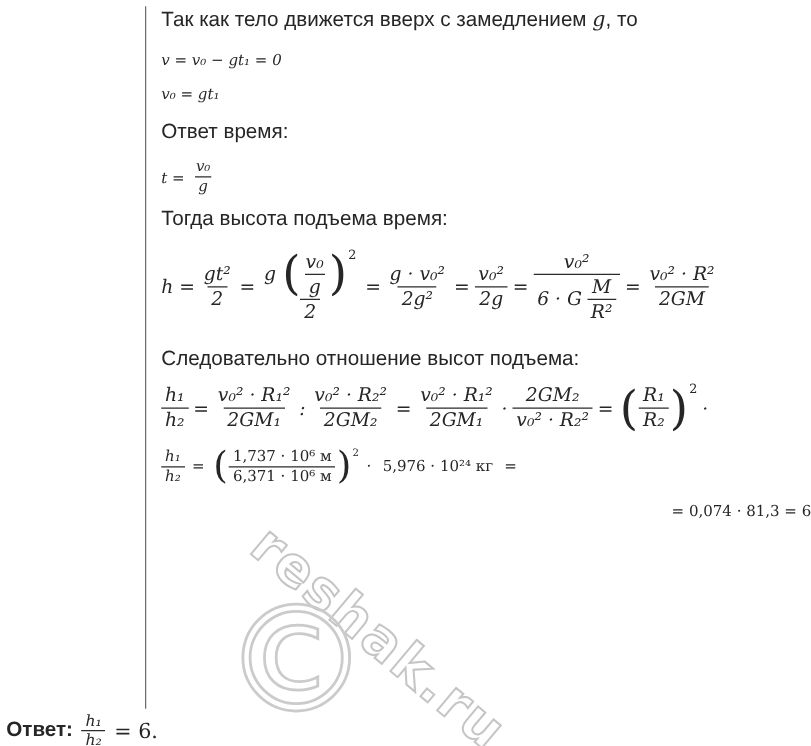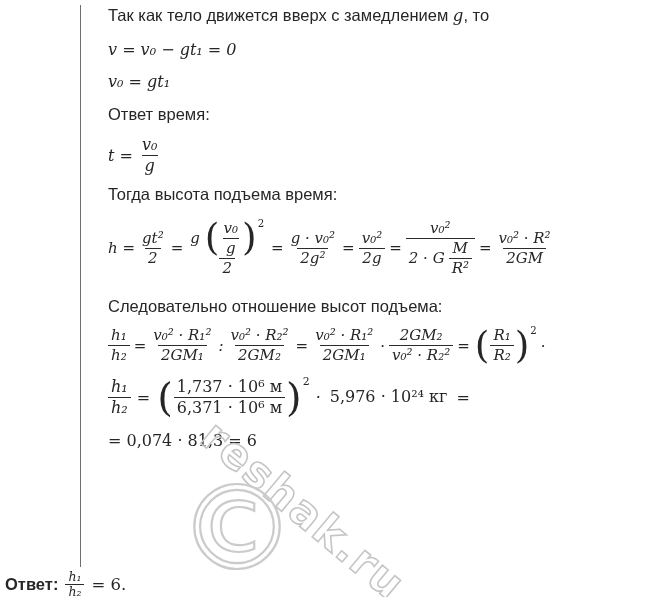--- a/index.html
+++ b/index.html
@@ -3,32 +3,32 @@
 <meta charset="utf-8">
 <style>
   html,body{margin:0;padding:0;}
   body{
     width:649px;height:597px;background:#ffffff;
     font-family:"Liberation Sans","DejaVu Sans",sans-serif;
     color:#262626;overflow:hidden;position:relative;
   }
   .page{position:relative;width:649px;height:597px;background:#ffffff;}
   .col{
-    margin-left:80px;border-left:1.5px solid #6e6e6e;
-    padding-left:27px;height:562px;box-sizing:border-box;
+    margin-left:116px;border-left:1.5px solid #6e6e6e;
+    padding-left:12px;height:562px;box-sizing:border-box;
     position:relative;z-index:1;
   }
   .txt{font-size:16.5px;line-height:21px;margin:0;}
   .m{
     font-family:"DejaVu Serif",serif;font-style:italic;
-    font-size:16px;display:flex;align-items:center;gap:6px;
+    font-size:12px;display:flex;align-items:center;gap:6px;
     white-space:nowrap;
   }
   .m.tight{gap:4px;font-size:15px;}
-  .up{font-style:normal;}
+  .up{font-style:normal;justify-content:flex-end;}
   .frac{display:inline-flex;flex-direction:column;align-items:center;line-height:1.25;}
   .num,.den{padding:0 3px;display:flex;align-items:center;justify-content:center;gap:4px;}
   .frac>.den{border-top:1.4px solid #2b2b2b;}
   .pgroup{display:inline-flex;align-items:center;}
   .paren{
     font-size:2.5em;font-weight:300;line-height:0.95;font-style:normal;
     font-family:"DejaVu Serif",serif;padding:0 1px;
   }
   .psup{align-self:flex-start;font-size:0.68em;line-height:1;margin-top:0;font-style:normal;}
   .answer{
@@ -99,21 +99,21 @@
       </span>
       <span>=</span>
       <span class="frac">
         <span class="num">v₀²</span>
         <span class="den">2g</span>
       </span>
       <span>=</span>
       <span class="frac">
         <span class="num">v₀²</span>
         <span class="den">
-          <span>2 · G</span>
+          <span>6 · G</span>
           <span class="frac">
             <span class="num">M</span>
             <span class="den">R²</span>
           </span>
         </span>
       </span>
       <span>=</span>
       <span class="frac">
         <span class="num">v₀² · R²</span>
         <span class="den">2GM</span>

